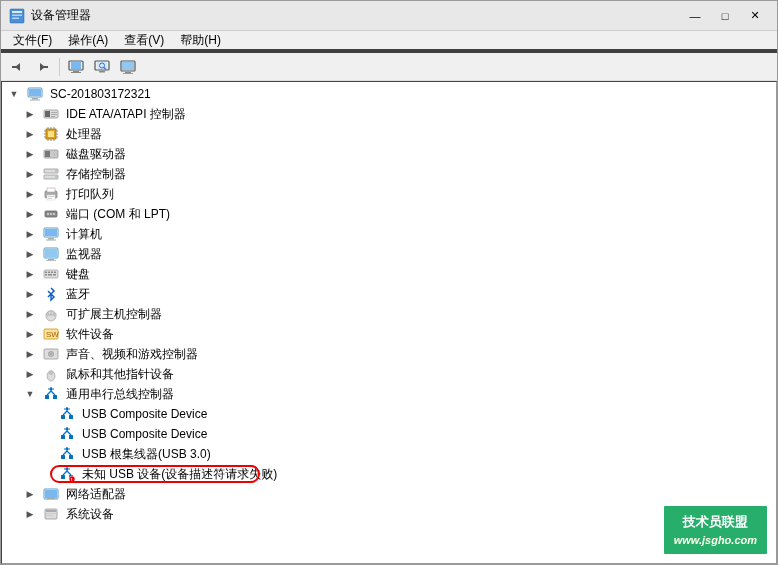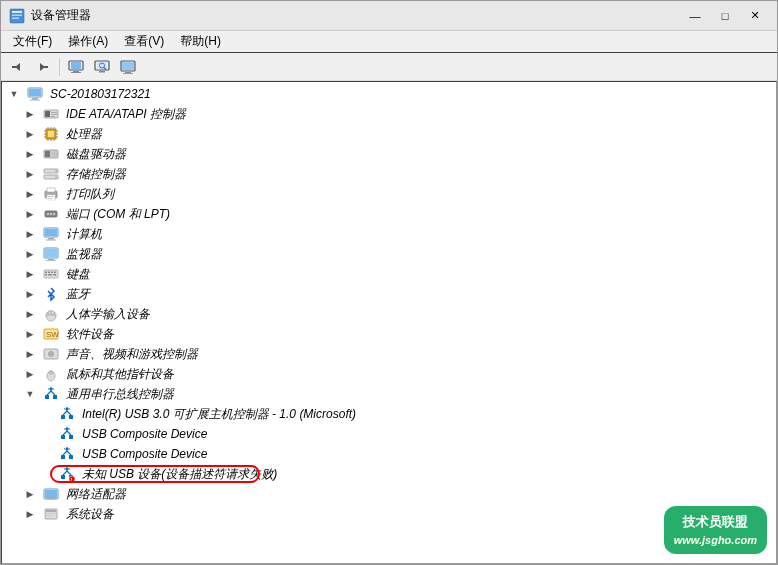--- a/index.html
+++ b/index.html
@@ -54,21 +54,21 @@
       font-size: 11px;
       display: flex;
       align-items: center;
       justify-content: center;
     }
     .menu-bar {
       background: #f0f0f0;
       height: 22px;
       display: flex;
       align-items: center;
-      border-bottom: 1px solid #404040;
+      border-bottom: 4px solid #404040;
       padding: 0 4px;
     }
     .menu-item {
       padding: 2px 8px;
       cursor: pointer;
       font-size: 12px;
       color: #000;
     }
     .toolbar {
       background: #f0f0f0;
@@ -135,21 +135,20 @@
       width: 25px;
       height: 16px;
       display: flex;
       align-items: center;
       justify-content: center;
       flex-shrink: 0;
       margin-right: 3px;
     }
     .item-label {
       font-size: 12px;
-      font-style: italic;
     }
     .indent1 { padding-left: 20px; }
     .indent2 { padding-left: 36px; }
     
     .error-item {
       position: relative;
       align-items: center;
     }
     .error-oval {
       position: absolute;
@@ -162,21 +161,21 @@
       pointer-events: none;
     }
     
     .watermark {
       position: absolute;
       bottom: 10px;
       right: 10px;
       background: rgba(0,160,80,0.85);
       color: #fff;
       padding: 6px 10px;
-      border-radius: 12px;
+      border-radius: 1px;
       font-size: 13px;
       font-weight: bold;
       line-height: 1.5;
       text-align: center;
     }
     .watermark-sub {
       font-size: 11px;
       color: #ffe;
       font-style: italic;
     }
@@ -417,21 +416,21 @@
         <div class="expander">▶</div>
         <div class="item-icon">
           <svg width="16" height="16" viewBox="0 0 16 16">
             <ellipse cx="8" cy="10" rx="5" ry="5" fill="#ddd" stroke="#aaa" stroke-width="0.8"></ellipse>
             <rect x="5" y="5" width="6" height="4" rx="1" fill="#ddd" stroke="#aaa" stroke-width="0.8"></rect>
             <line x1="8" y1="5" x2="8" y2="9" stroke="#aaa" stroke-width="0.8"></line>
             <rect x="3" y="7" width="2" height="3" rx="0.5" fill="#ccc" stroke="#aaa" stroke-width="0.5"></rect>
             <rect x="11" y="7" width="2" height="3" rx="0.5" fill="#ccc" stroke="#aaa" stroke-width="0.5"></rect>
           </svg>
         </div>
-        <span class="item-label">人体学输入设备</span>
+        <span class="item-label">可扩展主机控制器</span>
       </div>
 
       <div class="tree-item indent1">
         <div class="expander">▶</div>
         <div class="item-icon">
           <svg width="16" height="16" viewBox="0 0 16 16">
             <rect x="1" y="3" width="14" height="10" rx="1" fill="#ffe0a0" stroke="#cc9900" stroke-width="0.8"></rect>
             <text x="3" y="11" font-size="8" fill="#996600">SW</text>
           </svg>
         </div>
@@ -470,32 +469,33 @@
             <path d="M8 1 L8 5 M5 3 L11 3" stroke="#0070c0" stroke-width="1.2" fill="none"></path>
             <path d="M8 5 L4 9 M8 5 L12 9" stroke="#0070c0" stroke-width="1.2" fill="none"></path>
             <rect x="2" y="9" width="4" height="4" rx="0.5" fill="#0070c0"></rect>
             <rect x="10" y="9" width="4" height="4" rx="0.5" fill="#0070c0"></rect>
             <circle cx="8" cy="3" r="1.2" fill="#0070c0"></circle>
           </svg>
         </div>
         <span class="item-label">通用串行总线控制器</span>
       </div>
 
+
       <div class="tree-item indent2">
         <div class="expander" style="visibility:hidden;">▶</div>
         <div class="item-icon">
           <svg width="16" height="16" viewBox="0 0 16 16">
             <path d="M8 1 L8 5 M5 3 L11 3" stroke="#0070c0" stroke-width="1.2" fill="none"></path>
             <path d="M8 5 L4 9 M8 5 L12 9" stroke="#0070c0" stroke-width="1.2" fill="none"></path>
             <rect x="2" y="9" width="4" height="4" rx="0.5" fill="#0070c0"></rect>
             <rect x="10" y="9" width="4" height="4" rx="0.5" fill="#0070c0"></rect>
             <circle cx="8" cy="3" r="1.2" fill="#0070c0"></circle>
           </svg>
         </div>
-        <span class="item-label">Intel(R) USB 3.0 可扩展主机控制器 - 1.0 (Microsoft)</span>
+        <span class="item-label">USB Composite Device</span>
       </div>
 
       <div class="tree-item indent2">
         <div class="expander" style="visibility:hidden;">▶</div>
         <div class="item-icon">
           <svg width="16" height="16" viewBox="0 0 16 16">
             <path d="M8 1 L8 5 M5 3 L11 3" stroke="#0070c0" stroke-width="1.2" fill="none"></path>
             <path d="M8 5 L4 9 M8 5 L12 9" stroke="#0070c0" stroke-width="1.2" fill="none"></path>
             <rect x="2" y="9" width="4" height="4" rx="0.5" fill="#0070c0"></rect>
             <rect x="10" y="9" width="4" height="4" rx="0.5" fill="#0070c0"></rect>
@@ -509,23 +509,22 @@
         <div class="expander" style="visibility:hidden;">▶</div>
         <div class="item-icon">
           <svg width="16" height="16" viewBox="0 0 16 16">
             <path d="M8 1 L8 5 M5 3 L11 3" stroke="#0070c0" stroke-width="1.2" fill="none"></path>
             <path d="M8 5 L4 9 M8 5 L12 9" stroke="#0070c0" stroke-width="1.2" fill="none"></path>
             <rect x="2" y="9" width="4" height="4" rx="0.5" fill="#0070c0"></rect>
             <rect x="10" y="9" width="4" height="4" rx="0.5" fill="#0070c0"></rect>
             <circle cx="8" cy="3" r="1.2" fill="#0070c0"></circle>
           </svg>
         </div>
-        <span class="item-label">USB Composite Device</span>
-      </div>
-
+        <span class="item-label">USB 根集线器(USB 3.0)</span>
+      </div>
 
       <div class="tree-item indent2 error-item">
         <div class="error-oval"></div>
         <div class="expander" style="visibility:hidden;">▶</div>
         <div class="item-icon">
           <svg width="16" height="16" viewBox="0 0 16 16">
             <path d="M8 1 L8 5 M5 3 L11 3" stroke="#0070c0" stroke-width="1.2" fill="none"></path>
             <path d="M8 5 L4 9 M8 5 L12 9" stroke="#0070c0" stroke-width="1.2" fill="none"></path>
             <rect x="2" y="9" width="4" height="4" rx="0.5" fill="#0070c0"></rect>
             <rect x="10" y="9" width="4" height="4" rx="0.5" fill="#0070c0"></rect>

